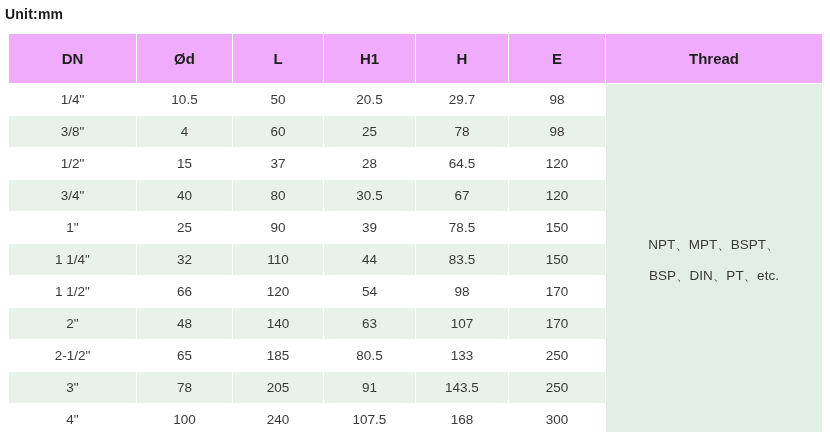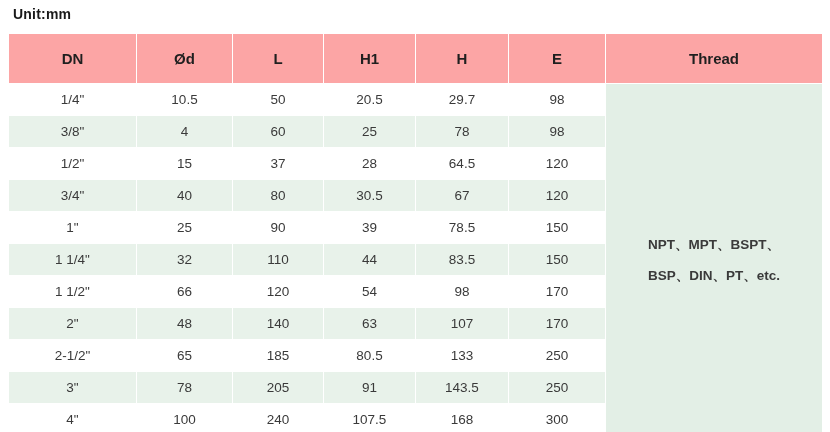--- a/index.html
+++ b/index.html
@@ -15,21 +15,21 @@
     overflow: hidden;
   }
   .page {
     position: relative;
     width: 830px;
     height: 432px;
     box-sizing: border-box;
   }
   .unit-label {
     position: absolute;
-    left: 13px;
+    left: 5px;
     top: 6px;
     font-size: 14px;
     font-weight: bold;
     color: #1a1a1a;
     letter-spacing: 0.2px;
   }
   .table-wrap {
     position: absolute;
     left: 8px;
     top: 33px;
@@ -49,21 +49,21 @@
   table.spec col.c-thread { width: 217px; }
 
   table.spec th, table.spec td {
     border: 1px solid #ffffff;
     text-align: center;
     vertical-align: middle;
     font-size: 13.5px;
     color: #3a3a3a;
   }
   table.spec thead th {
-    background: #fca5a5;
+    background: #f0abfc;
     height: 47px;
     font-size: 15px;
     font-weight: bold;
     color: #1f1f1f;
   }
   table.spec tbody td {
     height: 31px;
     line-height: 31px;
     padding: 0;
   }
@@ -76,21 +76,20 @@
   td.thread-cell {
     background: #e3efe6 !important;
     font-size: 14.5px;
     line-height: 1.85;
     color: #2d2d2d;
     padding: 0 10px;
   }
   .thread-line {
     display: block;
     white-space: nowrap;
-    font-weight: bold;
   }
 </style>
 </head>
 <body>
 
 <div class="page">
 
   <div class="unit-label">Unit:mm</div>
 
   <div class="table-wrap">

